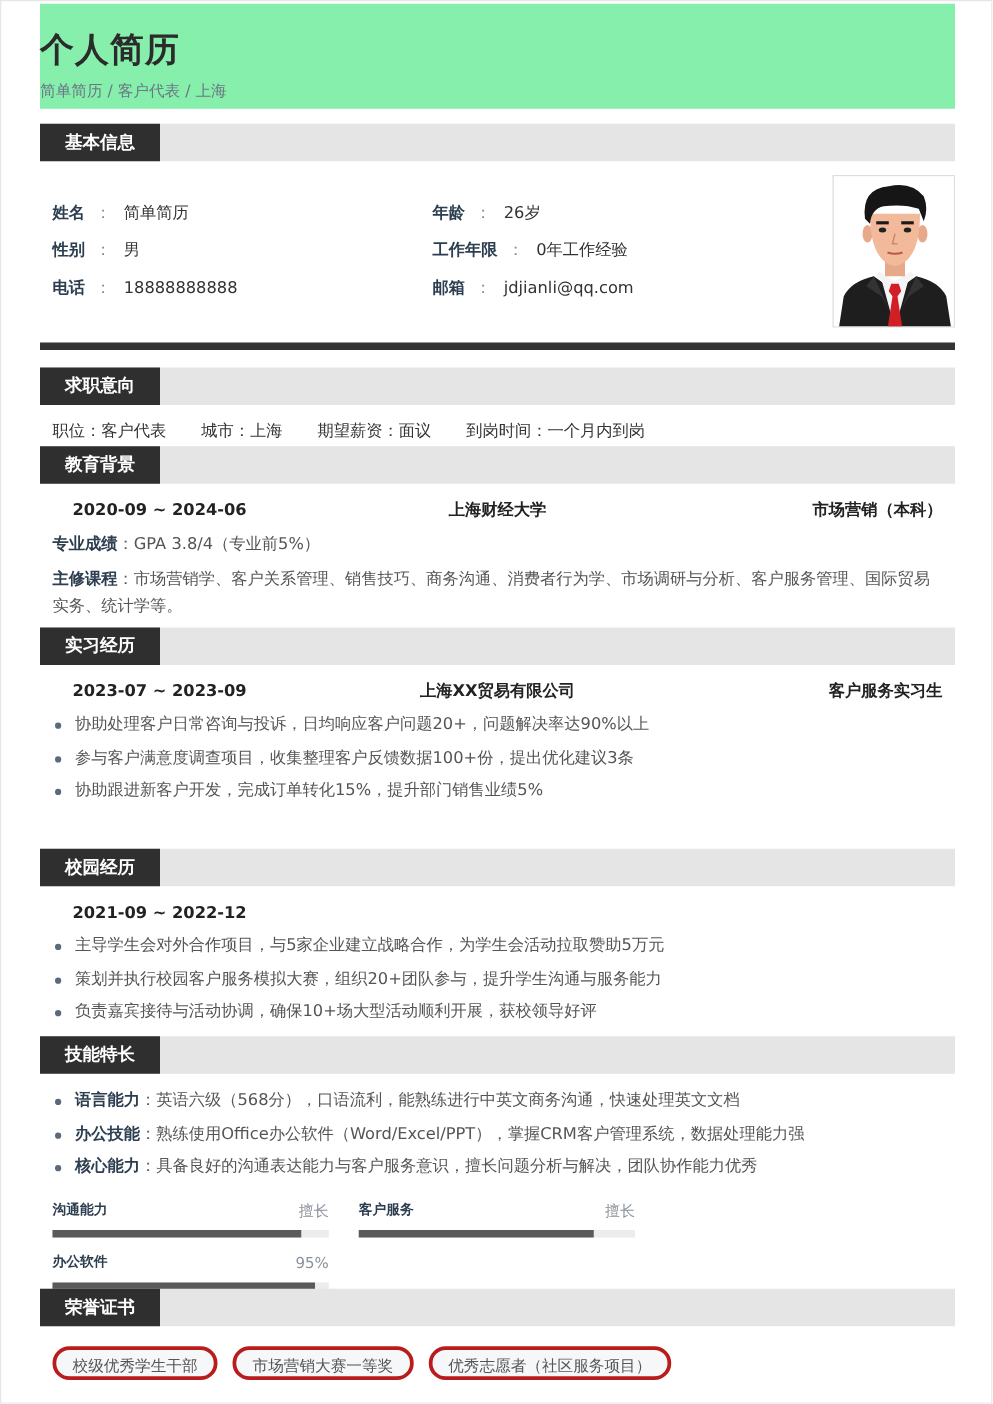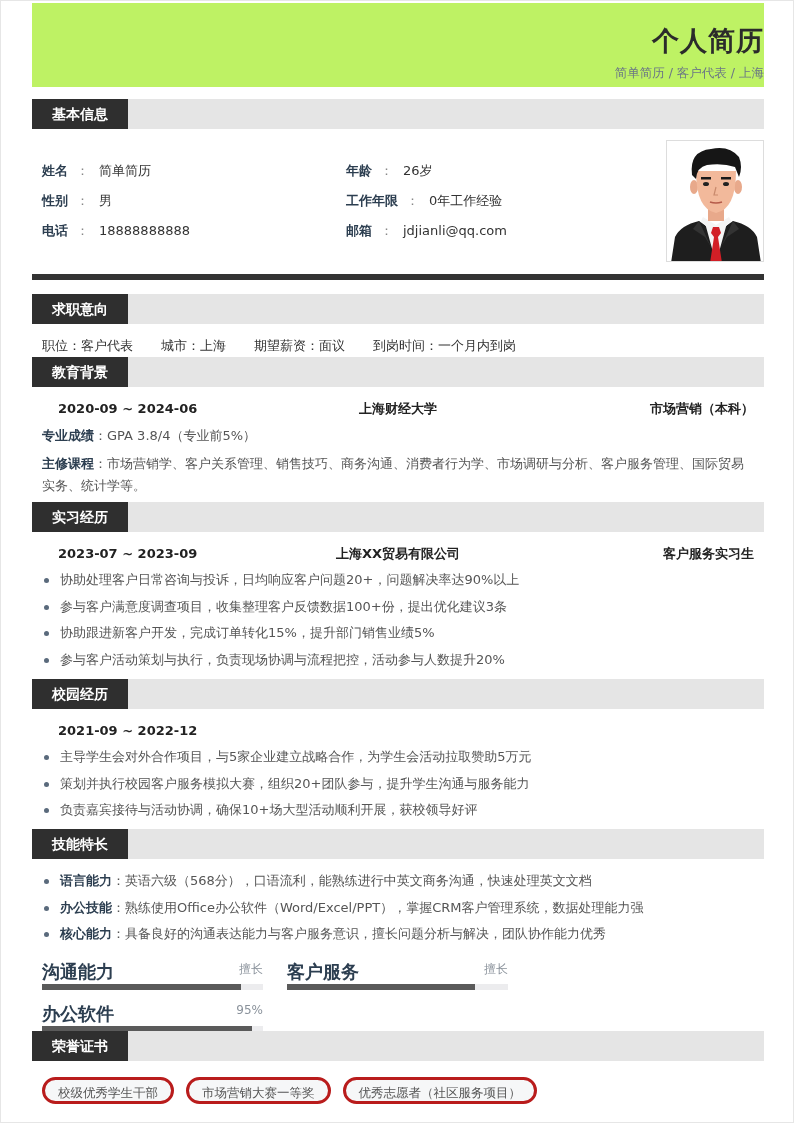--- a/index.html
+++ b/index.html
@@ -8,22 +8,22 @@
       font-family: "DejaVu Sans", "Liberation Sans", sans-serif;
       color: #444;
       position: relative;
     }
     .page {
       position: absolute; left: 0; top: 0; width: 794px; height: 1123px;
       border: 1px solid #e6e6e6; background: #fff;
     }
     .header {
       position: absolute; left: 31px; top: 2px; width: 732px; height: 84px;
-      background: #bef264;
-      text-align: right;
+      background: #86efac;
+      text-align: left;
     }
     .header h1 {
       font-size: 27px; font-weight: bold; color: #2b2b2b;
       margin-top: 22px; letter-spacing: 1px; line-height: 32px;
     }
     .header .sub {
       font-size: 12.5px; color: #6b7785; margin-top: 8px; line-height: 16px;
     }
     .section-bar {
       position: absolute; left: 31px; width: 732px; height: 30px;
@@ -66,21 +66,21 @@
       white-space: nowrap;
     }
     ul.bullets li::before {
       content: ""; position: absolute; left: 2px; top: 11px; width: 5px; height: 5px; border-radius: 50%;
       background: #5a6a7c;
     }
     ul.bullets li b { color: #2c3e50; }
     .skill {
       position: absolute; width: 221px; height: 40px;
     }
-    .skill .name { position: absolute; left: 0; top: 0; font-size: 18px; font-weight: bold; color: #2c3e50; }
+    .skill .name { position: absolute; left: 0; top: 0; font-size: 11px; font-weight: bold; color: #2c3e50; }
     .skill .lvl { position: absolute; right: 0; top: 1px; font-size: 12px; color: #8a929b; }
     .skill .track { position: absolute; left: 0; top: 24px; width: 100%; height: 6px; background: #ececee; }
     .skill .fill { position: absolute; left: 0; top: 0; height: 6px; background: #5a5a5a; }
     .honors { position: absolute; left: 41px; top: 1076px; display: flex; gap: 12px; }
     .honor {
       border: 3px solid #b91c1c; border-radius: 14px; height: 27px; line-height: 25px;
       padding: 0 13px; font-size: 12.5px; color: #555; background: #f6f7f8; white-space: nowrap;
     }
   </style>
 </head>
@@ -179,21 +179,20 @@
   </div>
   <div class="row3" style="top:544px;">
     <span class="l">2023-07 ~ 2023-09</span>
     <span class="c">上海XX贸易有限公司</span>
     <span class="r">客户服务实习生</span>
   </div>
   <ul class="bullets" style="top:566px;">
     <li>协助处理客户日常咨询与投诉，日均响应客户问题20+，问题解决率达90%以上</li>
     <li>参与客户满意度调查项目，收集整理客户反馈数据100+份，提出优化建议3条</li>
     <li>协助跟进新客户开发，完成订单转化15%，提升部门销售业绩5%</li>
-    <li>参与客户活动策划与执行，负责现场协调与流程把控，活动参与人数提升20%</li>
   </ul>
 
   <div class="section-bar" style="top:678px;">
     <div class="tag">校园经历</div>
   </div>
   <div class="row3" style="top:721px;">
     <span class="l">2021-09 ~ 2022-12</span>
   </div>
   <ul class="bullets" style="top:743px;">
     <li>主导学生会对外合作项目，与5家企业建立战略合作，为学生会活动拉取赞助5万元</li>

